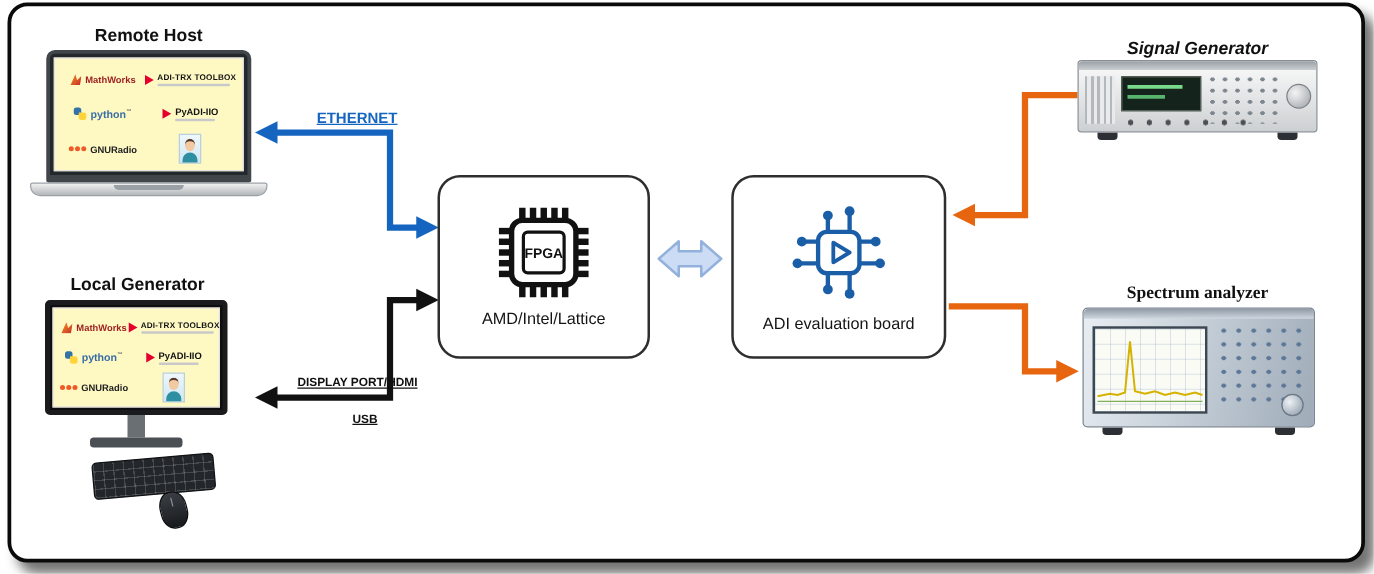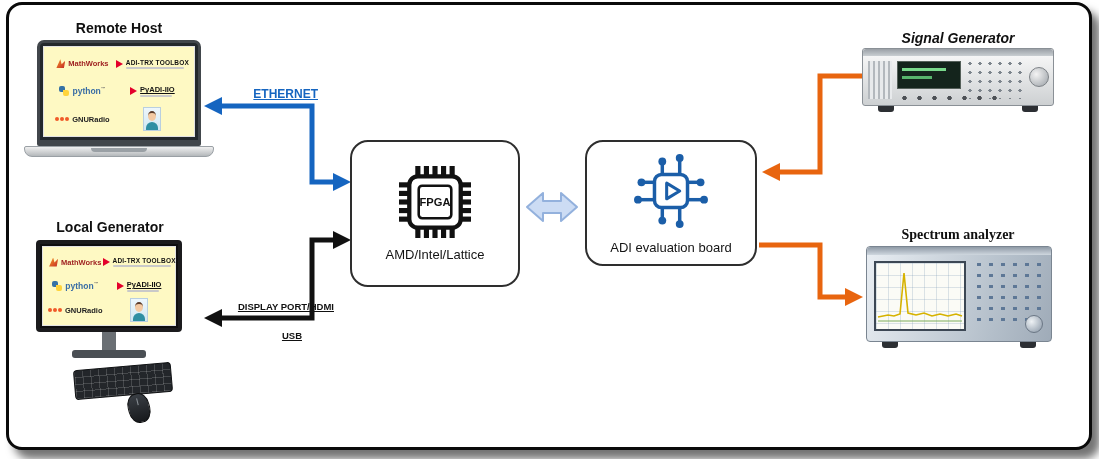--- a/index.html
+++ b/index.html
@@ -14,21 +14,21 @@
   .conn-label{position:absolute;z-index:3;font-weight:700;text-align:right;text-decoration:underline;}
   .ethernet-label{left:218px;top:87px;width:100px;font-size:12px;color:#1565c0;}
   .display-label{left:202px;top:301px;width:132px;font-size:9.5px;color:#111;}
   .usb-label{left:216px;top:330px;width:86px;font-size:9.5px;color:#111;}
 
   
   .node{position:absolute;z-index:2;background:#fff;border:2px solid #2e2e2e;
         border-radius:18px;display:flex;flex-direction:column;align-items:center;
         justify-content:center;gap:9px;box-sizing:border-box;}
   .fpga-box{left:350px;top:140px;width:170px;height:147px;}
-  .adi-box{left:585px;top:140px;width:172px;height:126px;}
+  .adi-box{left:585px;top:140px;width:172px;height:147px;}
   .node-label{font-size:13px;font-weight:500;color:#141414;}
   svg text{font-family:"Liberation Sans",sans-serif;}
 
   
   .laptop{position:absolute;left:24px;top:40px;width:190px;z-index:2;}
   .laptop-screen{margin:0 auto;width:164px;height:106px;background:#23282c;
                  border:3px solid #41464b;border-bottom-width:6px;
                  border-radius:7px 7px 2px 2px;box-sizing:border-box;padding:3px;}
   .laptop-base{width:190px;height:11px;background:linear-gradient(#f0f0f0,#b4b8bb);
                border:1px solid #9aa0a5;border-radius:2px 2px 8px 8px;box-sizing:border-box;}
@@ -58,21 +58,21 @@
              align-items:center;justify-items:center;padding:3px 5px;border:1px solid #e2e2e2;}
   .logo{display:flex;align-items:center;gap:3px;}
   .stack{display:flex;flex-direction:column;align-items:flex-start;}
   .mw-icon{width:9px;height:9px;display:inline-block;
            background:linear-gradient(135deg,#f59a23,#c62828);
            clip-path:polygon(0 100%,45% 0,60% 55%,100% 15%,85% 100%);}
   .mw-text{font-size:7.5px;font-weight:700;color:#9f2121;}
   .tri{width:0;height:0;border-left:7px solid #e4002b;
        border-top:4.5px solid transparent;border-bottom:4.5px solid transparent;display:inline-block;}
   .adi-text{font-size:6.5px;font-weight:800;color:#111;letter-spacing:.2px;white-space:nowrap;}
-  .pyadi-text{font-size:7.5px;font-weight:800;color:#111;white-space:nowrap;text-decoration:underline;}
+  .pyadi-text{font-size:7.5px;font-weight:800;color:#111;white-space:nowrap;}
   .caption-bar{width:92%;height:2px;background:#c9c9c9;border-radius:1px;margin-top:1px;display:block;}
   .py-icon{position:relative;width:10px;height:10px;display:inline-block;}
   .py-icon::before{content:"";position:absolute;left:0;top:0;width:6px;height:6px;
                    background:#3572a5;border-radius:2px 2px 0 2px;}
   .py-icon::after{content:"";position:absolute;right:0;bottom:0;width:6px;height:6px;
                   background:#ffd43b;border-radius:0 2px 2px 2px;}
   .py-text{font-size:8.5px;font-weight:700;color:#3a6ea5;}
   .tm{font-size:4.5px;vertical-align:super;color:#666;font-style:normal;}
   .pyw{font-style:normal;}
   .gr-icon{display:flex;gap:1px;align-items:center;}

